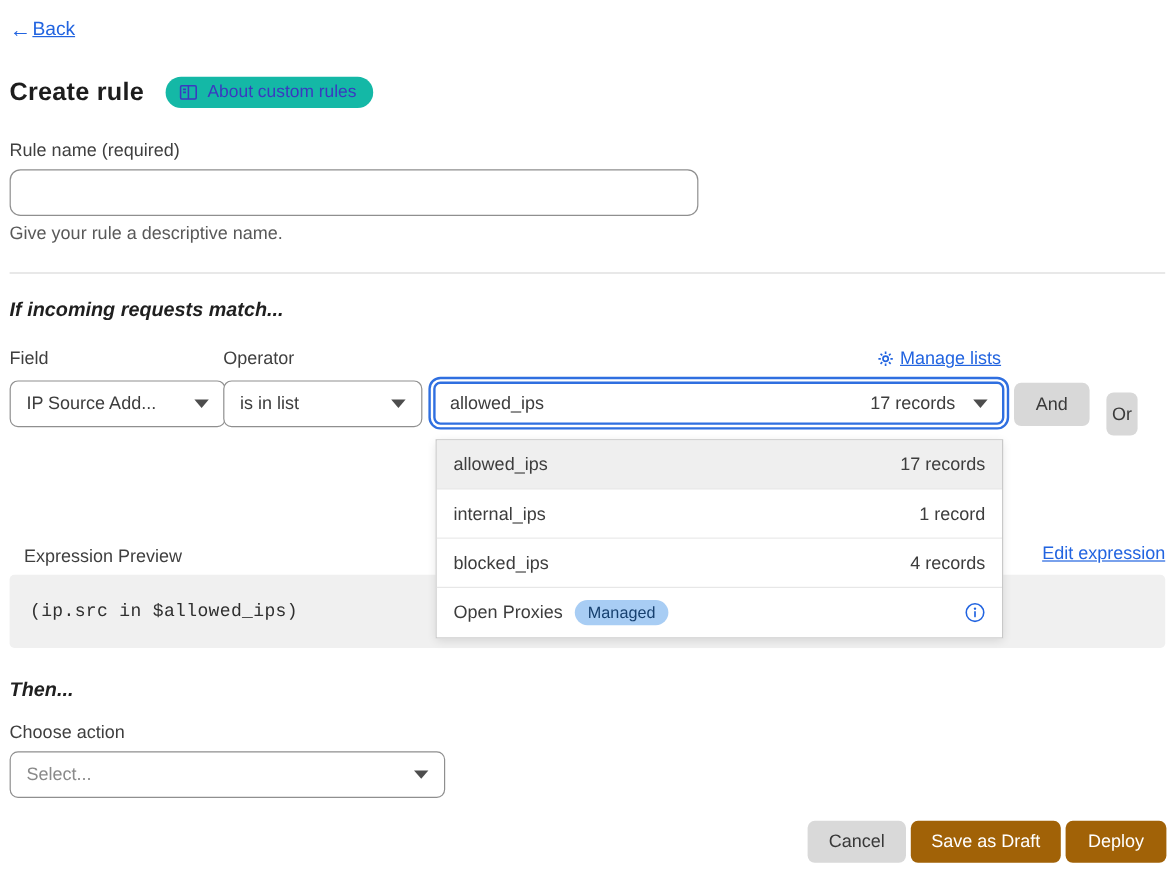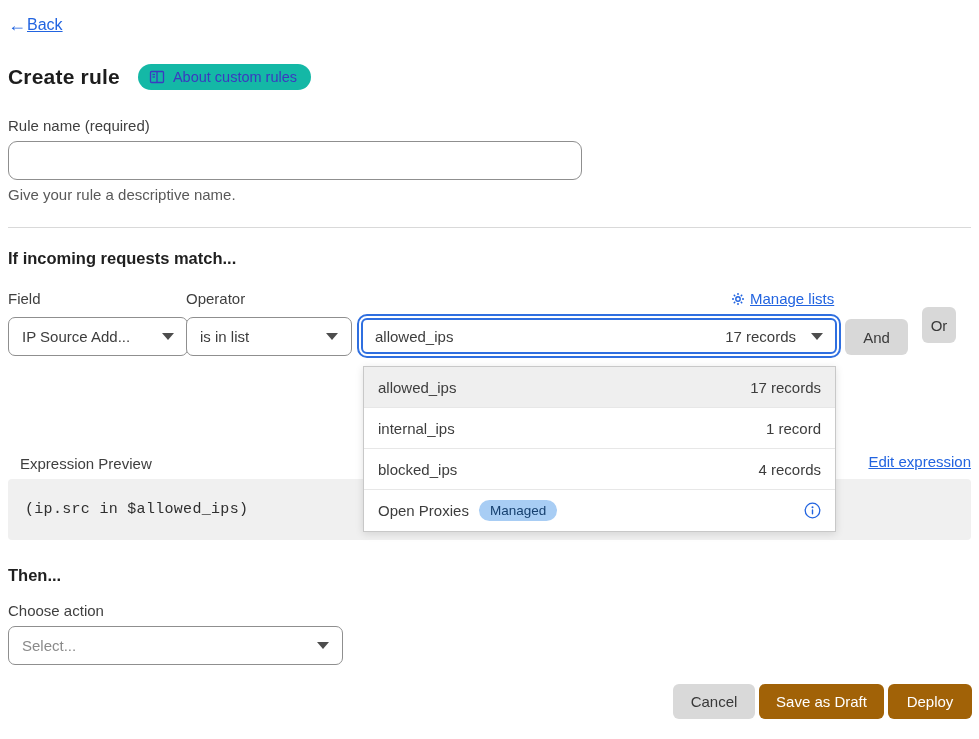--- a/index.html
+++ b/index.html
@@ -36,21 +36,21 @@
   .rule-name-input {
     left: 8px; top: 141px; width: 574px; height: 39px;
     border: 1px solid #8f8f8f; border-radius: 9px; background: #fff;
     font-size: 15px; padding: 0 12px; color: #1d1d1d; outline: none;
     font-family: "Liberation Sans", sans-serif;
   }
   .rule-helper { left: 8px; top: 186px; font-size: 15px; color: #595959; }
 
   .divider { left: 8px; top: 227px; width: 963px; height: 1px; background: #d9d9d9; }
 
-  .section-heading { font-size: 16.5px; font-weight: 700; color: #1f1f1f; }
+  .section-heading { font-size: 16.5px; font-weight: 700; color: #1f1f1f; font-style: italic; }
   .match-heading { left: 8px; top: 249px; }
 
   .lbl-field { left: 8px; top: 290px; }
   .lbl-operator { left: 186px; top: 290px; }
   .lbl-value { left: 366px; top: 290px; margin-top: 33px; }
   .manage-lists { top: 290px; left: 731px; display: flex; align-items: center; gap: 5px; }
 
   
   .select {
     border: 1px solid #8f8f8f; border-radius: 7px; background: #fff;
@@ -78,21 +78,21 @@
     padding: 0 12px; font-size: 15px; color: #3d3d3d; background: #fff;
   }
   .value-right { display: flex; align-items: center; gap: 15px; }
 
   .gray-btn {
     background: #d8d8d8; border: none; border-radius: 6px;
     font-family: "Liberation Sans", sans-serif; font-size: 15px; color: #3a3a3a;
     display: flex; align-items: center; justify-content: center; cursor: pointer;
   }
   .and-btn { left: 845px; top: 319px; width: 63px; height: 36px; }
-  .or-btn  { left: 922px; top: 307px; width: 34px; height: 36px; }
+  .or-btn  { left: 922px; top: 327px; width: 26px; height: 36px; }
 
   
   .dropdown-panel {
     left: 363px; top: 366px; width: 473px; background: #fff;
     border: 1px solid #c8c8c8; box-shadow: 0 2px 8px rgba(0,0,0,.12);
     z-index: 10;
   }
   .dd-item {
     height: 41px; display: flex; align-items: center; justify-content: space-between;
     padding: 0 14px; font-size: 15px; color: #3d3d3d; cursor: pointer;
@@ -115,21 +115,21 @@
     display: flex; align-items: center; padding: 0 17px;
   }
   .code-text {
     font-family: "Liberation Mono", "DejaVu Sans Mono", monospace;
     font-size: 15px; color: #2f2f2f; letter-spacing: .3px;
   }
 
   
   .then-heading { left: 8px; top: 566px; }
   .choose-label { left: 8px; top: 602px; }
-  .action-select { left: 8px; top: 626px; width: 335px; }
+  .action-select { left: 8px; top: 626px; width: 363px; }
   .placeholder { color: #8a8a8a; }
 
   
   .footer-buttons { top: 684px; right: 7px; display: flex; gap: 4px; }
   .btn {
     height: 35px; border: none; border-radius: 6px; cursor: pointer;
     font-family: "Liberation Sans", sans-serif; font-size: 15px;
     display: flex; align-items: center; justify-content: center;
   }
   .btn-cancel { width: 82px; background: #d9d9d9; color: #383838; }

